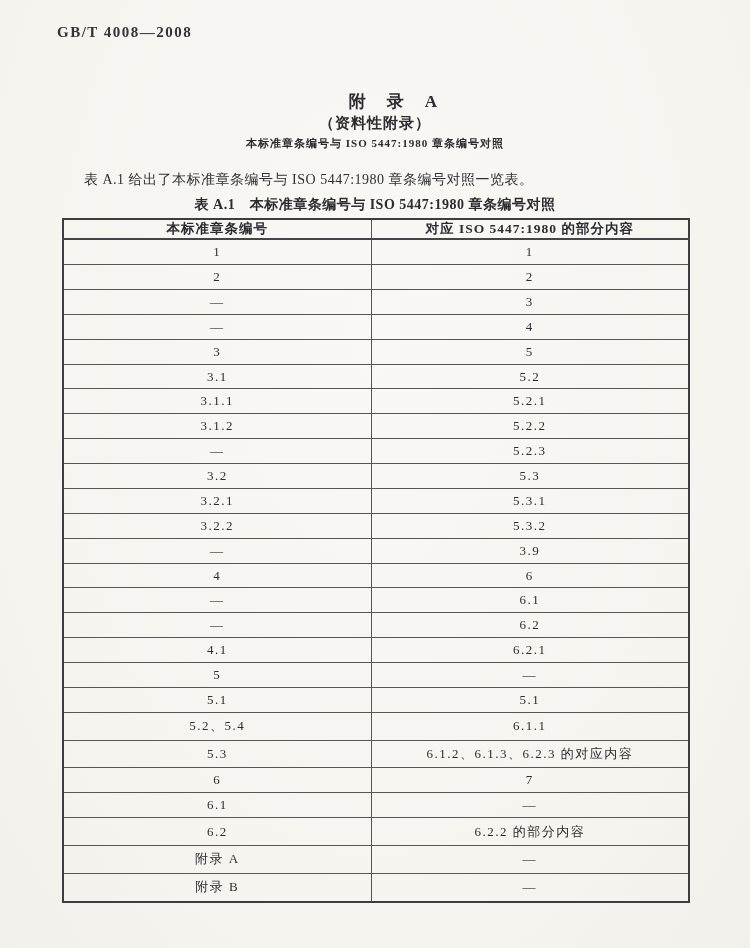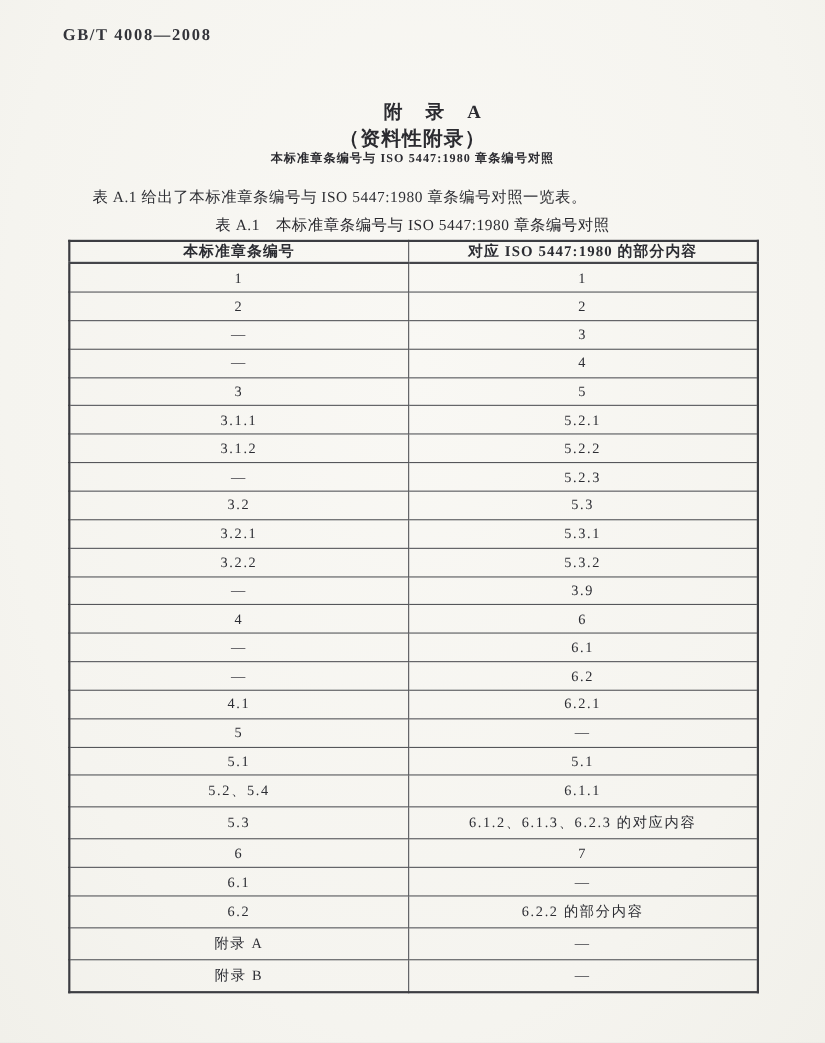--- a/index.html
+++ b/index.html
@@ -34,21 +34,21 @@
   }
   .appendix-title {
     top: 90px;
     font-size: 17px;
     font-weight: bold;
     letter-spacing: 2px;
     padding-left: 19px;
   }
   .appendix-subtitle {
     top: 114px;
-    font-size: 18px;
+    font-size: 15px;
     font-weight: bold;
     letter-spacing: 1px;
     text-align: center;
   }
   .appendix-heading {
     top: 136px;
     font-size: 11px;
     font-weight: bold;
     letter-spacing: 1px;
   }
@@ -56,21 +56,21 @@
     position: absolute;
     left: 84px;
     top: 171px;
     font-size: 14px;
     letter-spacing: 0.5px;
     color: #2e2f34;
   }
   .table-caption {
     top: 196px;
     font-size: 14px;
-    font-weight: normal;
+    font-weight: bold;
     letter-spacing: 0.5px;
   }
   table.clause-table {
     position: absolute;
     left: 62px;
     top: 218px;
     width: 626px;
     height: 685px;
     border-collapse: collapse;
     table-layout: fixed;
@@ -144,20 +144,24 @@
         </tr>
         <tr>
           <td>—</td>
           <td>4</td>
         </tr>
         <tr>
           <td>3</td>
           <td>5</td>
         </tr>
         <tr>
+          <td>3.1</td>
+          <td>5.2</td>
+        </tr>
+        <tr>
           <td>3.1.1</td>
           <td>5.2.1</td>
         </tr>
         <tr>
           <td>3.1.2</td>
           <td>5.2.2</td>
         </tr>
         <tr>
           <td>—</td>
           <td>5.2.3</td>

